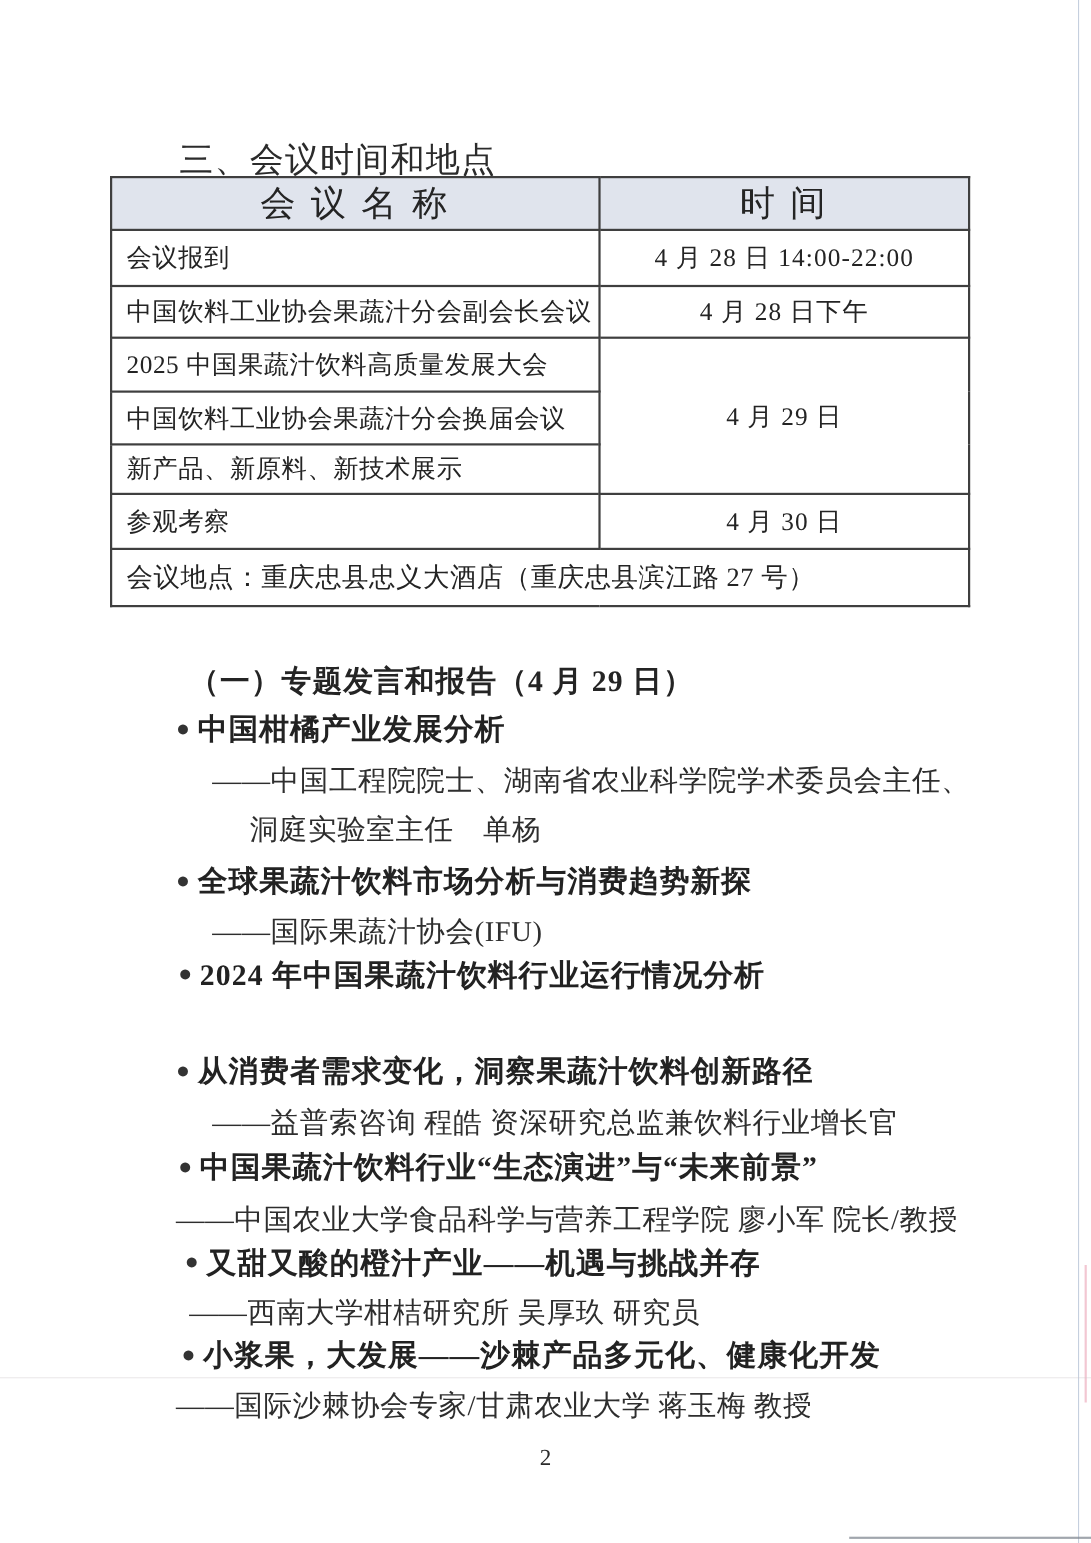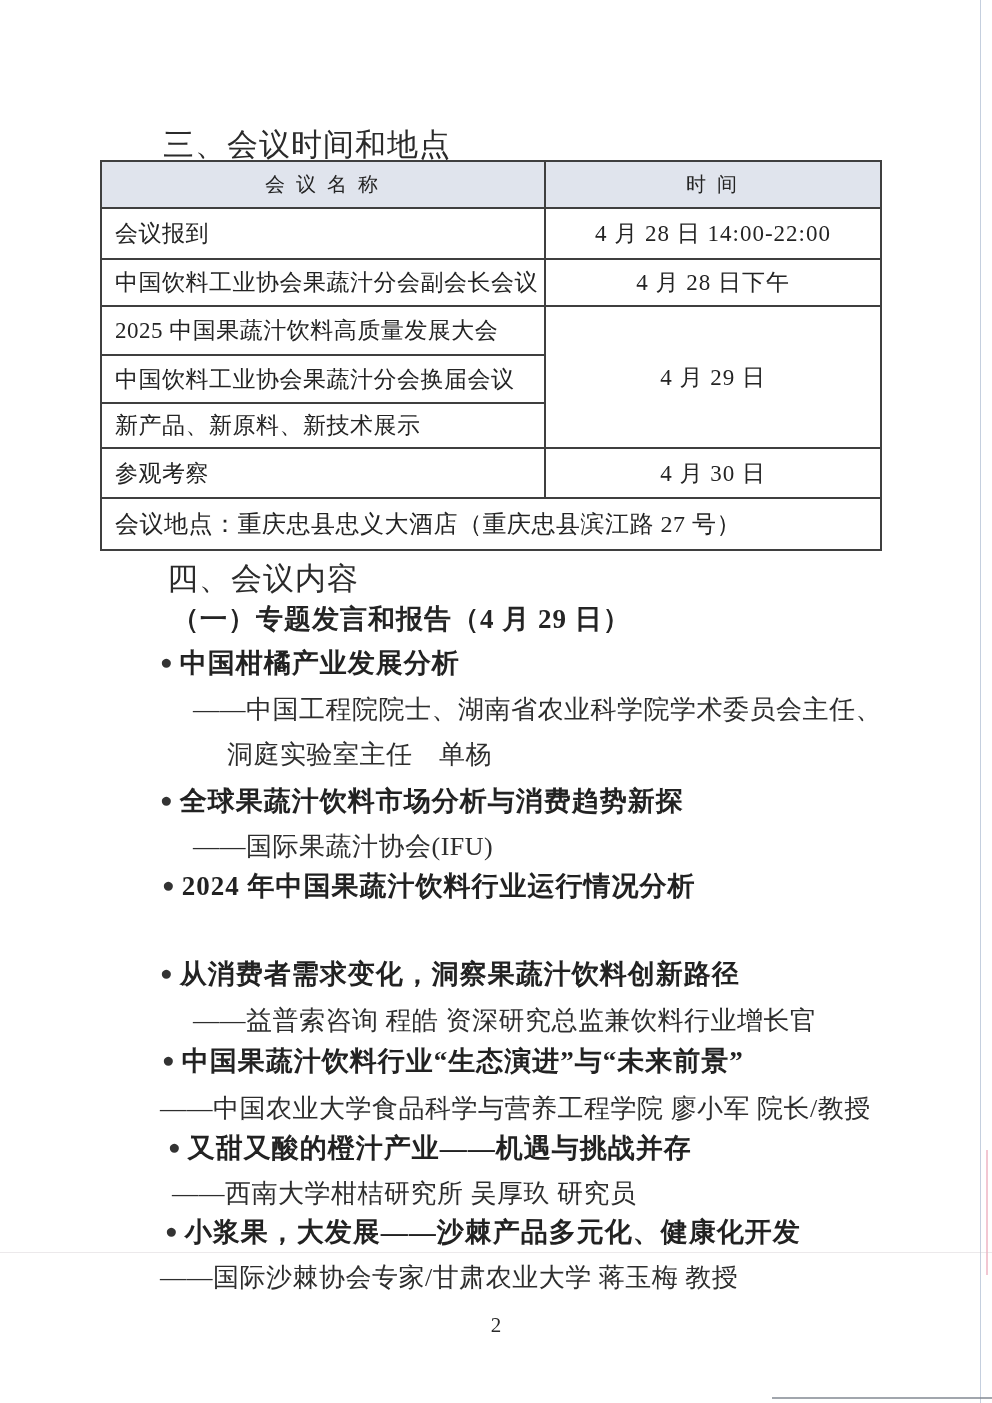--- a/index.html
+++ b/index.html
@@ -31,21 +31,21 @@
     width:780px;
   }
   .conf-table td,.conf-table th{
     border:2px solid #3f3f3f;
     box-sizing:border-box;
     vertical-align:middle;
     color:#242424;
   }
   .conf-table th{
     background:#e0e4ed;
-    font-size:20px;font-weight:500;letter-spacing:3px;
+    font-size:32px;font-weight:500;letter-spacing:3px;
     text-align:center;
   }
   .cell-name{
     font-size:23px;text-align:left;padding:2px 6px 2px 13px;
     letter-spacing:0.5px;
   }
   .cell-time{
     font-size:23px;text-align:center;letter-spacing:1px;
   }
   .cell-location{
@@ -112,21 +112,20 @@
     <tr style="height:50px;">
       <td class="cell-name">参观考察</td>
       <td class="cell-time">4 月 30 日</td>
     </tr>
     <tr style="height:52px;">
       <td class="cell-location" colspan="2">会议地点：重庆忠县忠义大酒店（重庆忠县滨江路 27 号）</td>
     </tr>
   </tbody>
     </table>
 
-  <div class="sec-head" style="left:167px;top:558px;">四、会议内容</div>
 
   <div class="sub-head" style="left:172px;top:601px;">（一）专题发言和报告（4 月 29 日）</div>
 
   <div class="line topic" style="left:160px;top:645px;">
     <span class="dot">●</span><span>中国柑橘产业发展分析</span>
   </div>
   <div class="line speaker" style="left:193px;top:692px;">——中国工程院院士、湖南省农业科学院学术委员会主任、</div>
   <div class="line speaker" style="left:227px;top:737px;">洞庭实验室主任　单杨</div>
 
   <div class="line topic" style="left:160px;top:783px;">

